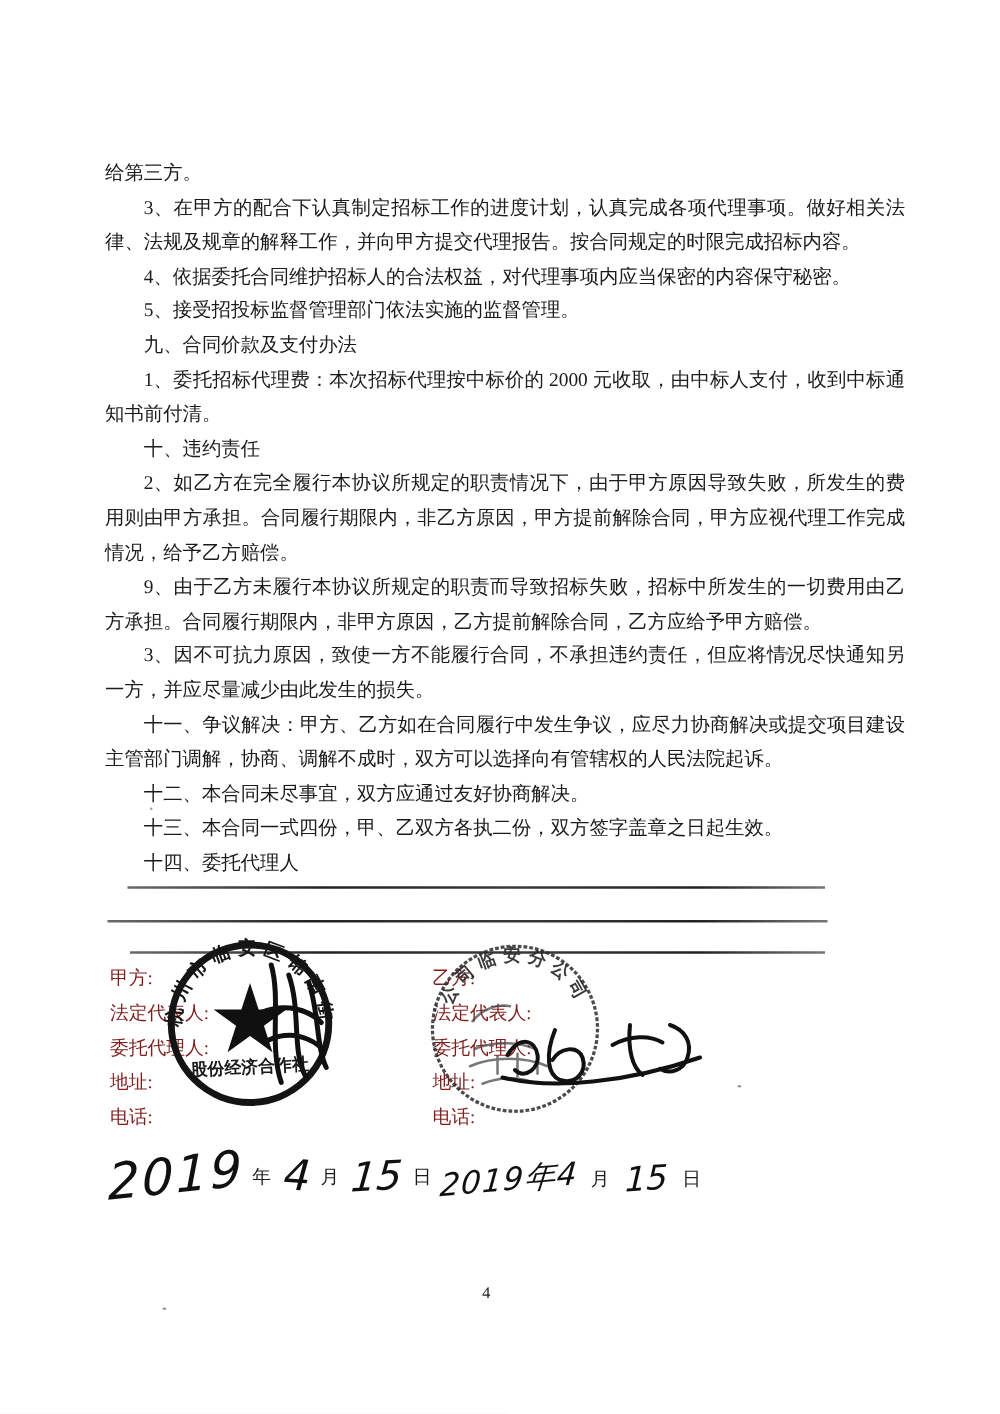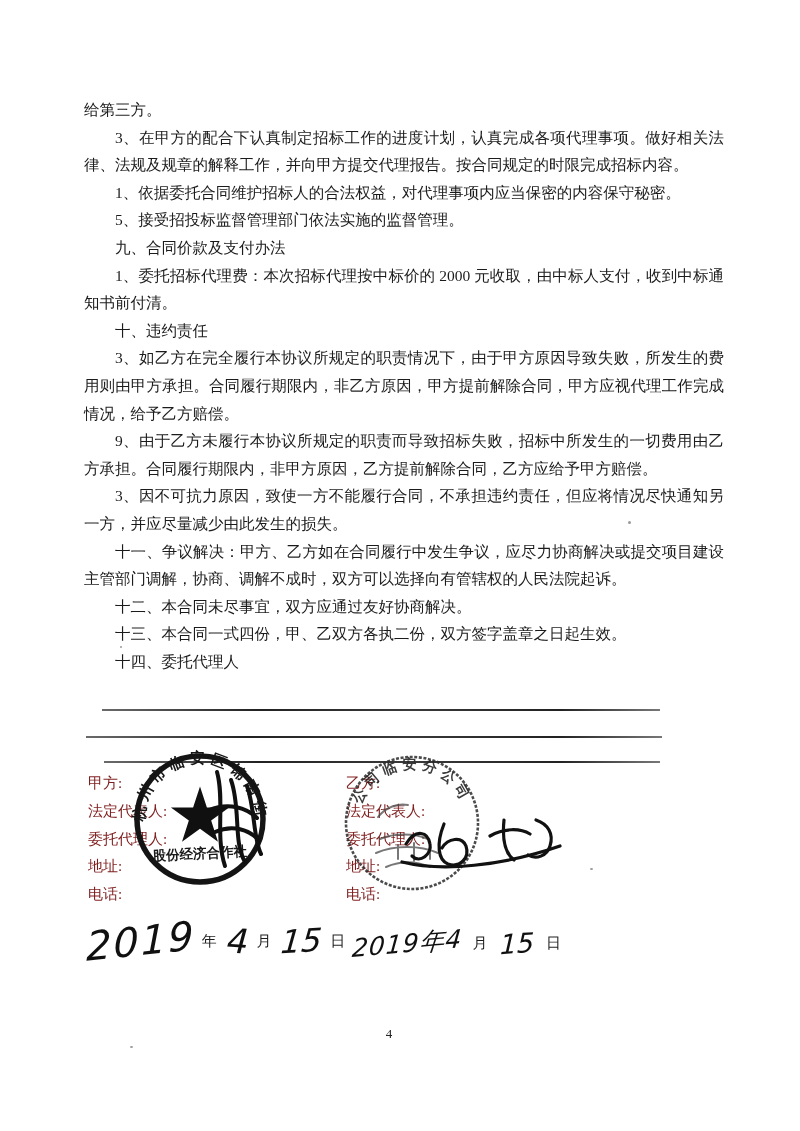--- a/index.html
+++ b/index.html
@@ -8,21 +8,21 @@
     font-family:"Liberation Serif","DejaVu Serif",serif;color:#1c1c1c;
     overflow:hidden;margin:0 auto;
   }
   
   .doc{
     position:absolute;top:96px;left:84px;width:640px;
     font-size:15.5px;line-height:27.6px;text-align:justify;
     color:#1b1b1b;
   }
   .doc p{margin:0;text-indent:2em;}
-  .doc p.cont{text-indent:0;}
+  .doc p.cont{text-indent:0;margin-top:29px;}
   
   .rule{position:absolute;height:1.7px;background:linear-gradient(90deg,#6a6a6a,#222 28%,#3a3a3a 55%,#222 82%,#777);}
   .rule.r1{top:709px;left:102px;width:558px;}
   .rule.r2{top:736px;left:86px;width:576px;}
   .rule.r3{top:761px;left:104px;width:556px;}
   
   .sigcol{position:absolute;font-size:15px;line-height:27.8px;color:#7f1d1d;}
   .sigcol.left{top:770px;left:88px;}
   .sigcol.right{top:770px;left:346px;}
   .sigcol div{white-space:nowrap;}
@@ -50,26 +50,26 @@
   .speck{position:absolute;background:#9a9a9a;border-radius:50%;}
 </style>
 </head>
 <body>
 
 <div class="sheet">
 
   <div class="doc">
     <p class="cont">给第三方。</p>
     <p>3、在甲方的配合下认真制定招标工作的进度计划，认真完成各项代理事项。做好相关法律、法规及规章的解释工作，并向甲方提交代理报告。按合同规定的时限完成招标内容。</p>
-    <p>1、依据委托合同维护招标人的合法权益，对代理事项内应当保密的内容保守秘密。</p>
+    <p>4、依据委托合同维护招标人的合法权益，对代理事项内应当保密的内容保守秘密。</p>
     <p>5、接受招投标监督管理部门依法实施的监督管理。</p>
     <p>九、合同价款及支付办法</p>
     <p>1、委托招标代理费：本次招标代理按中标价的 2000 元收取，由中标人支付，收到中标通知书前付清。</p>
     <p>十、违约责任</p>
-    <p>3、如乙方在完全履行本协议所规定的职责情况下，由于甲方原因导致失败，所发生的费用则由甲方承担。合同履行期限内，非乙方原因，甲方提前解除合同，甲方应视代理工作完成情况，给予乙方赔偿。</p>
+    <p>2、如乙方在完全履行本协议所规定的职责情况下，由于甲方原因导致失败，所发生的费用则由甲方承担。合同履行期限内，非乙方原因，甲方提前解除合同，甲方应视代理工作完成情况，给予乙方赔偿。</p>
     <p>9、由于乙方未履行本协议所规定的职责而导致招标失败，招标中所发生的一切费用由乙方承担。合同履行期限内，非甲方原因，乙方提前解除合同，乙方应给予甲方赔偿。</p>
     <p>3、因不可抗力原因，致使一方不能履行合同，不承担违约责任，但应将情况尽快通知另一方，并应尽量减少由此发生的损失。</p>
     <p>十一、争议解决：甲方、乙方如在合同履行中发生争议，应尽力协商解决或提交项目建设主管部门调解，协商、调解不成时，双方可以选择向有管辖权的人民法院起诉。</p>
     <p>十二、本合同未尽事宜，双方应通过友好协商解决。</p>
     <p>十三、本合同一式四份，甲、乙双方各执二份，双方签字盖章之日起生效。</p>
     <p>十四、委托代理人</p>
   </div>
 
   <div class="rule r1"></div>
   <div class="rule r2"></div>

